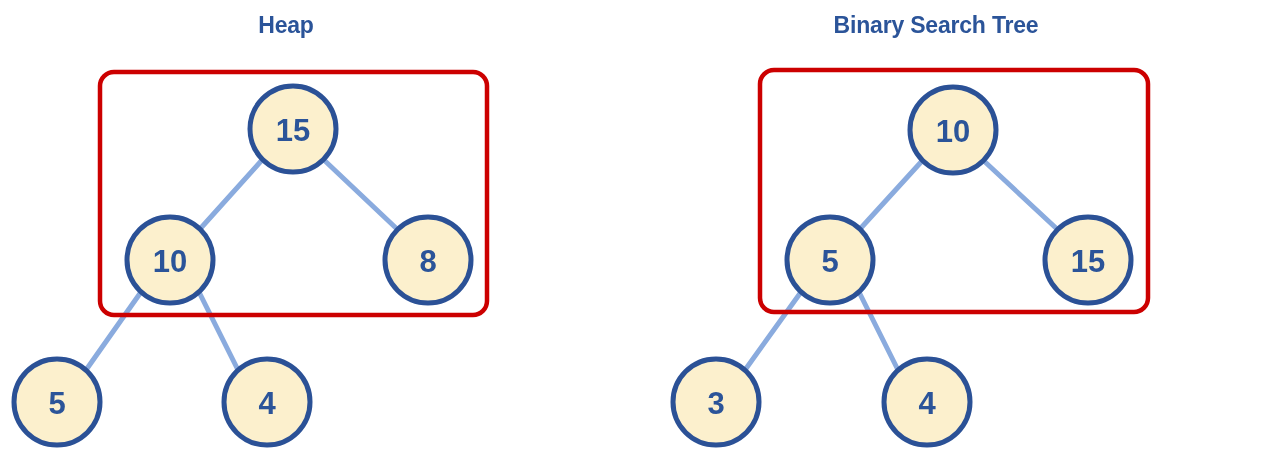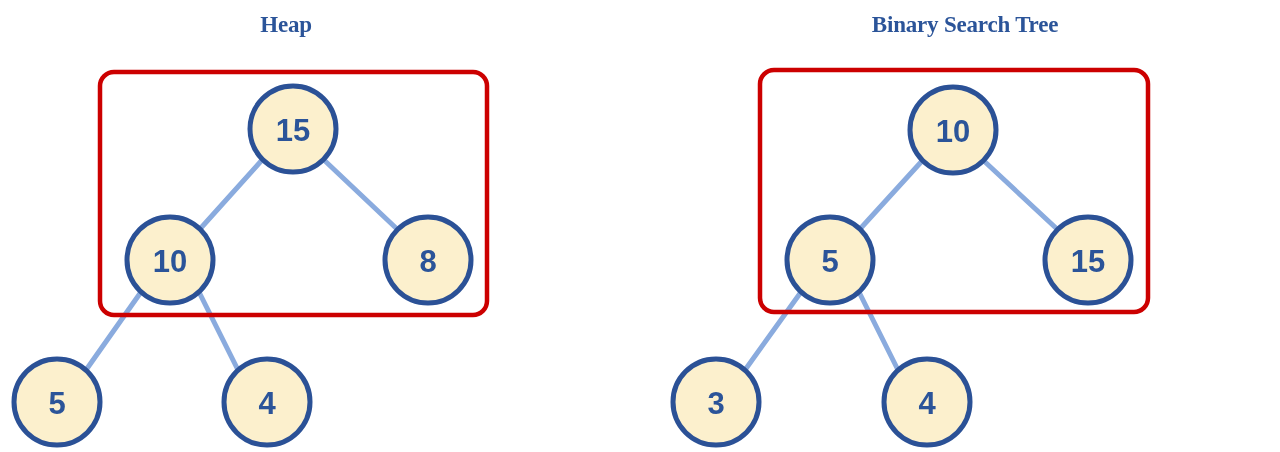--- a/index.html
+++ b/index.html
@@ -15,32 +15,32 @@
     overflow: hidden;
     position: relative;
   }
   #stage {
     position: relative;
     width: 1280px;
     height: 452px;
   }
   .diagram-title {
     position: absolute;
-    font-family: Liberation Serif, serif;
+    font-family: Liberation Sans, sans-serif;
     font-weight: bold;
     font-size: 23px;
     letter-spacing: -0.2px;
     color: #2B5499;
     white-space: nowrap;
     text-align: center;
     transform: translateX(-50%);
     top: 12px;
   }
   #title-heap { left: 286px; }
-  #title-bst  { left: 936px; margin-left: 29px; }
+  #title-bst  { left: 936px; }
 
   .svg-layer {
     position: absolute;
     left: 0;
     top: 0;
     width: 1280px;
     height: 452px;
   }
 
   .node-circle {

